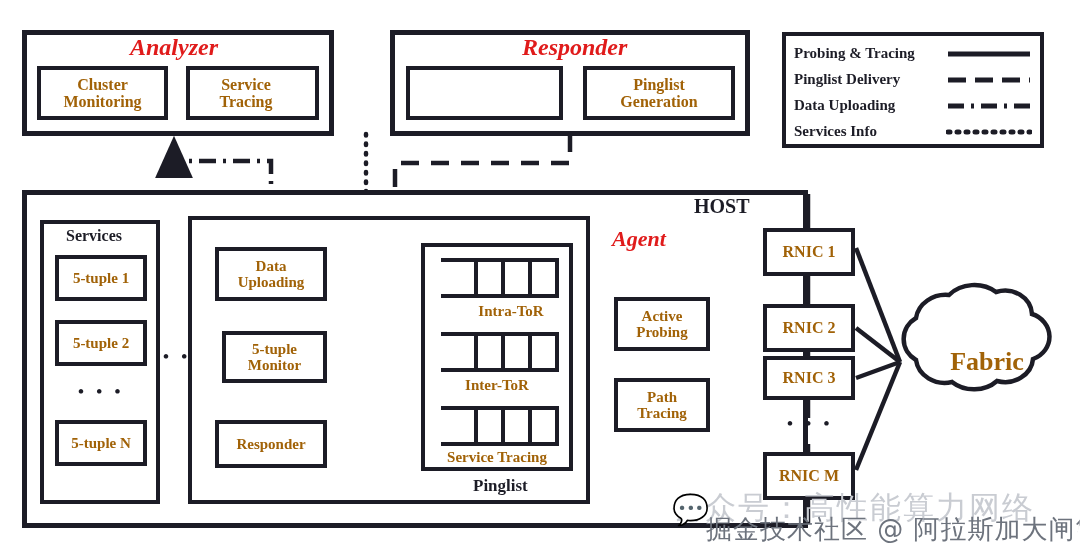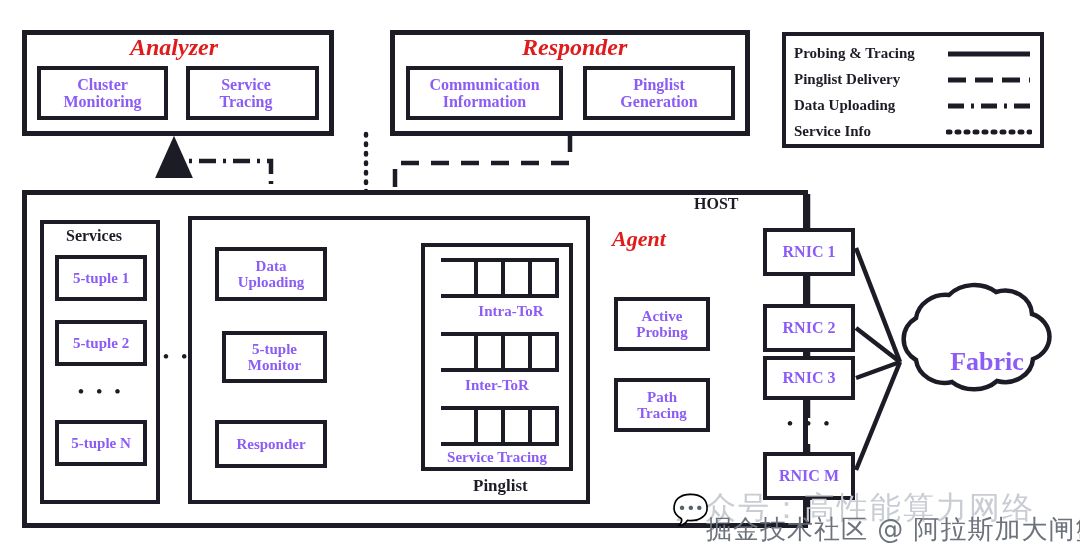--- a/index.html
+++ b/index.html
@@ -7,39 +7,40 @@
     padding: 0;
     background: #ffffff;
   }
   #canvas {
     position: relative;
     width: 1080px;
     height: 551px;
     background: #ffffff;
     font-family: "Liberation Serif", "DejaVu Serif", serif;
     overflow: hidden;
+    border-radius: 32px;
   }
   
   .box {
     position: absolute;
     box-sizing: border-box;
     border: 3px solid #1c1c26;
     background: #ffffff;
   }
   .box-thick { border-width: 5px; }
   .box-med   { border-width: 4px; }
 
   .lbl {
     position: absolute;
     box-sizing: border-box;
     display: flex;
     align-items: center;
     justify-content: center;
     text-align: center;
-    color: #8b5cf6;
+    color: #a16207;
     font-weight: bold;
     line-height: 1.08;
     white-space: pre-line;
     pointer-events: none;
   }
   .title-red {
     position: absolute;
     color: #e01b1b;
     font-weight: bold;
     font-style: italic;
@@ -218,22 +219,20 @@
 Monitoring</div>
 
   <div class="box box-med" style="left:186px; top:66px; width:133px; height:54px;"></div>
   <div class="lbl" style="left:186px; top:66px; width:120px; height:54px; font-size:16px;">Service
 Tracing</div>
 
   <div class="box box-thick" style="left:390px; top:30px; width:360px; height:106px;"></div>
   <div class="title-red" style="left:522px; top:34px; font-size:24px;">Responder</div>
 
   <div class="box box-med" style="left:406px; top:66px; width:157px; height:54px;"></div>
-  <div class="lbl" style="left:406px; top:66px; width:157px; height:54px; font-size:16px;">Communication
-Information</div>
 
   <div class="box box-med" style="left:583px; top:66px; width:152px; height:54px;"></div>
   <div class="lbl" style="left:583px; top:66px; width:152px; height:54px; font-size:16px;">Pinglist
 Generation</div>
 
   <div class="box box-med" style="left:782px; top:32px; width:262px; height:116px;"></div>
 
   <div class="legend-row" style="left:794px; top:42px;">
     <span class="legend-text">Probing &amp; Tracing</span>
     <svg class="legend-sample" viewBox="0 0 86 14">
@@ -249,28 +248,28 @@
   </div>
 
   <div class="legend-row" style="left:794px; top:94px;">
     <span class="legend-text">Data Uploading</span>
     <svg class="legend-sample" viewBox="0 0 86 14">
       <line x1="2" y1="7" x2="84" y2="7" stroke="#1c1c26" stroke-width="5" stroke-dasharray="16,7,3,7"></line>
     </svg>
   </div>
 
   <div class="legend-row" style="left:794px; top:120px;">
-    <span class="legend-text">Service Info</span>
+    <span class="legend-text">Services Info</span>
     <svg class="legend-sample" viewBox="0 0 86 14">
       <line x1="2" y1="7" x2="84" y2="7" stroke="#1c1c26" stroke-width="5" stroke-dasharray="2,7" stroke-linecap="round"></line>
     </svg>
   </div>
 
   <div class="box box-thick" style="left:22px; top:190px; width:786px; height:338px;"></div>
-  <div class="title-black" style="left:694px; top:195px; font-size:16px;">HOST</div>
+  <div class="title-black" style="left:694px; top:195px; font-size:20px;">HOST</div>
 
   <div class="box box-med" style="left:40px; top:220px; width:120px; height:284px;"></div>
   <div class="title-black" style="left:66px; top:227px; font-size:16px;">Services</div>
 
   <div class="box box-med" style="left:55px; top:255px; width:92px; height:46px;"></div>
   <div class="lbl" style="left:55px; top:255px; width:92px; height:46px; font-size:15px;">5-tuple 1</div>
 
   <div class="box box-med" style="left:55px; top:320px; width:92px; height:46px;"></div>
   <div class="lbl" style="left:55px; top:320px; width:92px; height:46px; font-size:15px;">5-tuple 2</div>
 

